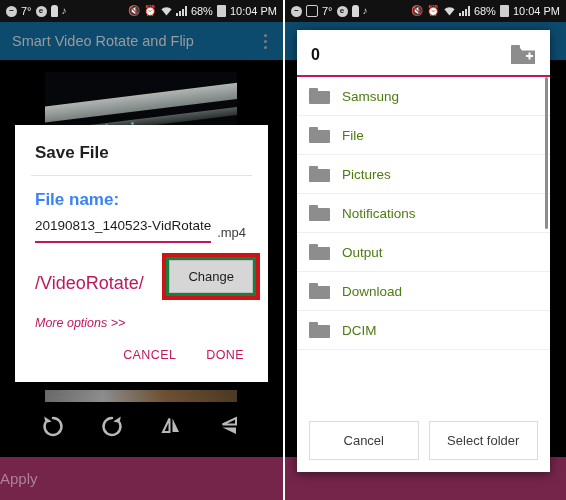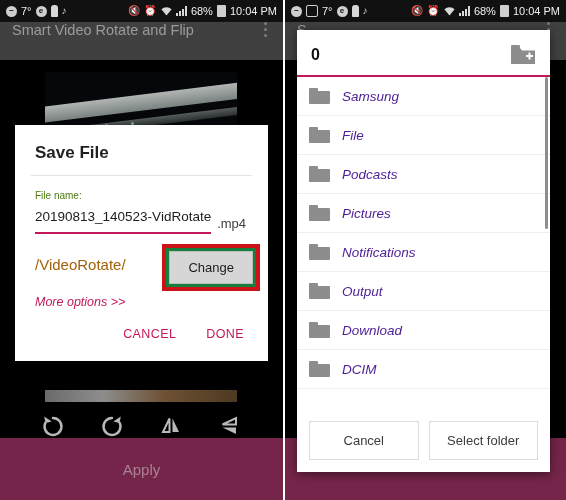--- a/index.html
+++ b/index.html
@@ -15,21 +15,21 @@
   .sb-right{display:flex;align-items:center;gap:4px;}
   .sbi{display:inline-flex;align-items:center;justify-content:center;color:#dcdcdc;font-size:10px;line-height:1;}
   .sb-txt{font-size:11px;color:#f0f0f0;letter-spacing:0;}
   .circ{width:11px;height:11px;border-radius:50%;background:#cfcfcf;color:#111;font-size:8px;
         display:inline-flex;align-items:center;justify-content:center;font-weight:bold;}
   .sq{width:10px;height:10px;border:1.5px solid #cfcfcf;border-radius:2px;display:inline-block;}
   .pill{width:7px;height:12px;background:#d8d8d8;border-radius:3px 3px 1px 1px;display:inline-block;}
   .batt{width:9px;height:12px;background:#cfcfcf;border-radius:1px;display:inline-block;position:relative;}
 
   
-  .appbar{position:relative;height:38px;background:#404040;display:flex;align-items:flex-start;
+  .appbar{position:relative;height:38px;background:#0c4a6e;display:flex;align-items:center;
           padding:0 12px;}
   .appbar .title{color:#9b9b9b;font-size:14.5px;flex:1;white-space:nowrap;overflow:hidden;}
   .dots{width:4px;display:flex;flex-direction:column;gap:3px;align-items:center;padding-right:4px;}
   .dots i{width:3px;height:3px;border-radius:50%;background:#7d7d7d;display:block;}
 
   
   .videowrap{position:absolute;left:0;right:0;top:60px;bottom:0;background:#000;}
   .thumb{position:absolute;left:45px;width:192px;background:#05070a;overflow:hidden;}
   .thumb.top{top:12px;height:70px;}
   .thumb.bot{top:330px;height:12px;
@@ -39,58 +39,58 @@
   .band.b1{top:22px;}
   .band.b2{top:46px;height:8px;opacity:.55;background:linear-gradient(180deg,#9aa3a1,#4b5250);}
   .spark{position:absolute;width:3px;height:3px;background:#8fd2b5;border-radius:50%;opacity:.8;}
 
   
   .rotbar{position:absolute;left:0;right:0;top:402px;height:48px;background:#000;
           display:flex;align-items:center;justify-content:space-around;padding:0 24px;}
   .rotbar svg{display:block;}
 
   
-  .applybar{position:absolute;left:0;right:0;bottom:0;height:62px;background:#75254a;
-            display:flex;align-items:center;justify-content:center;}
+  .applybar{position:absolute;left:0;right:0;bottom:0;height:43px;background:#75254a;
+            display:flex;align-items:center;}
   .applybar span{color:#a88296;font-size:15px;}
 
   
   .savedlg{position:absolute;left:15px;top:125px;width:253px;background:#fff;
            box-shadow:0 2px 8px rgba(0,0,0,.5);padding:0;}
   .sd-title{font-size:17px;font-weight:bold;color:#1f1f1f;padding:18px 20px 12px;}
   .sd-sep{height:1px;background:#e3e3e3;margin:0 16px;}
   .sd-body{padding:14px 20px 6px;}
-  .sd-label{font-size:10px;color:#4d7c0f;margin-bottom:8px;}
+  .sd-label{font-size:17px;color:#3b82f6;margin-bottom:8px;font-weight:bold;}
   .fname-row{display:flex;align-items:flex-end;gap:6px;}
   .fname{flex:0 1 auto;font-size:13.5px;color:#1c1c1c;border-bottom:2px solid #c2185b;
          padding-bottom:8px;min-width:0;white-space:nowrap;}
   .fext{font-size:13px;color:#3d3d3d;padding-bottom:3px;text-align:center;}
   .sd-out{padding:14px 20px 0;position:relative;}
-  .outpath{font-size:15px;color:#a16207;margin-top:2px;}
+  .outpath{font-size:18px;color:#be185d;margin-top:10px;}
   .chg-hl{position:absolute;right:8px;top:4px;border:4px solid #cc1418;padding:3px;background:#15803d;}
   .chg-btn{background:#d6d6d6;border:1px solid #bdbdbd;color:#1c1c1c;font-size:13px;
            padding:8px 18px;font-family:inherit;}
   .more{font-size:12.5px;color:#c2185b;padding:22px 20px 0;font-style:italic;}
   .sd-actions{display:flex;justify-content:flex-end;gap:26px;padding:16px 22px 18px;}
   .sd-actions button{background:none;border:none;color:#c2185b;font-size:12.5px;
                      letter-spacing:.4px;font-family:inherit;padding:2px 2px;}
 
   
   .pickdlg{position:absolute;left:12px;top:30px;width:253px;bottom:28px;background:#fff;
            box-shadow:0 2px 10px rgba(0,0,0,.5);display:flex;flex-direction:column;}
   .pk-head{display:flex;align-items:center;padding:14px 14px 10px;}
   .pk-title{flex:1;font-size:16px;font-weight:bold;color:#111;}
   .pk-newfolder{width:26px;height:21px;position:relative;}
   .pk-list{flex:1;position:relative;overflow:hidden;border-top:2px solid #c2185b;}
   .pk-inner{position:absolute;left:0;right:0;top:0;}
   .frow{display:flex;align-items:center;height:38px;padding:0 12px;border-bottom:1px solid #eee;}
   .fico{width:21px;height:16px;margin-right:12px;flex:none;position:relative;}
   .fico i{position:absolute;left:0;top:3px;width:21px;height:13px;background:#8d8d8d;border-radius:1px;}
   .fico b{position:absolute;left:0;top:0;width:9px;height:4px;background:#8d8d8d;border-radius:1px 1px 0 0;}
-  .flabel{font-size:13.5px;color:#4c1d95;font-style:italic;}
+  .flabel{font-size:13.5px;color:#4d7c0f;}
   .scrollbar{position:absolute;right:2px;top:0;width:3px;height:152px;background:#8d8d8d;border-radius:2px;}
   .pk-actions{display:flex;gap:10px;padding:10px 12px 12px;background:#fff;}
   .pk-actions button{flex:1;background:#fff;border:1px solid #dcdcdc;color:#3c3c3c;
                      font-size:13px;padding:11px 4px;font-family:inherit;}
 </style>
 </head>
 <body>
 
 <div class="screen">
 
@@ -273,27 +273,20 @@
                 <b></b>
                 <i></i>
               </span>
               <span class="flabel">File</span>
             </div>
             <div class="frow">
               <span class="fico">
                 <b></b>
                 <i></i>
               </span>
-              <span class="flabel">Podcasts</span>
-            </div>
-            <div class="frow">
-              <span class="fico">
-                <b></b>
-                <i></i>
-              </span>
               <span class="flabel">Pictures</span>
             </div>
             <div class="frow">
               <span class="fico">
                 <b></b>
                 <i></i>
               </span>
               <span class="flabel">Notifications</span>
             </div>
             <div class="frow">

